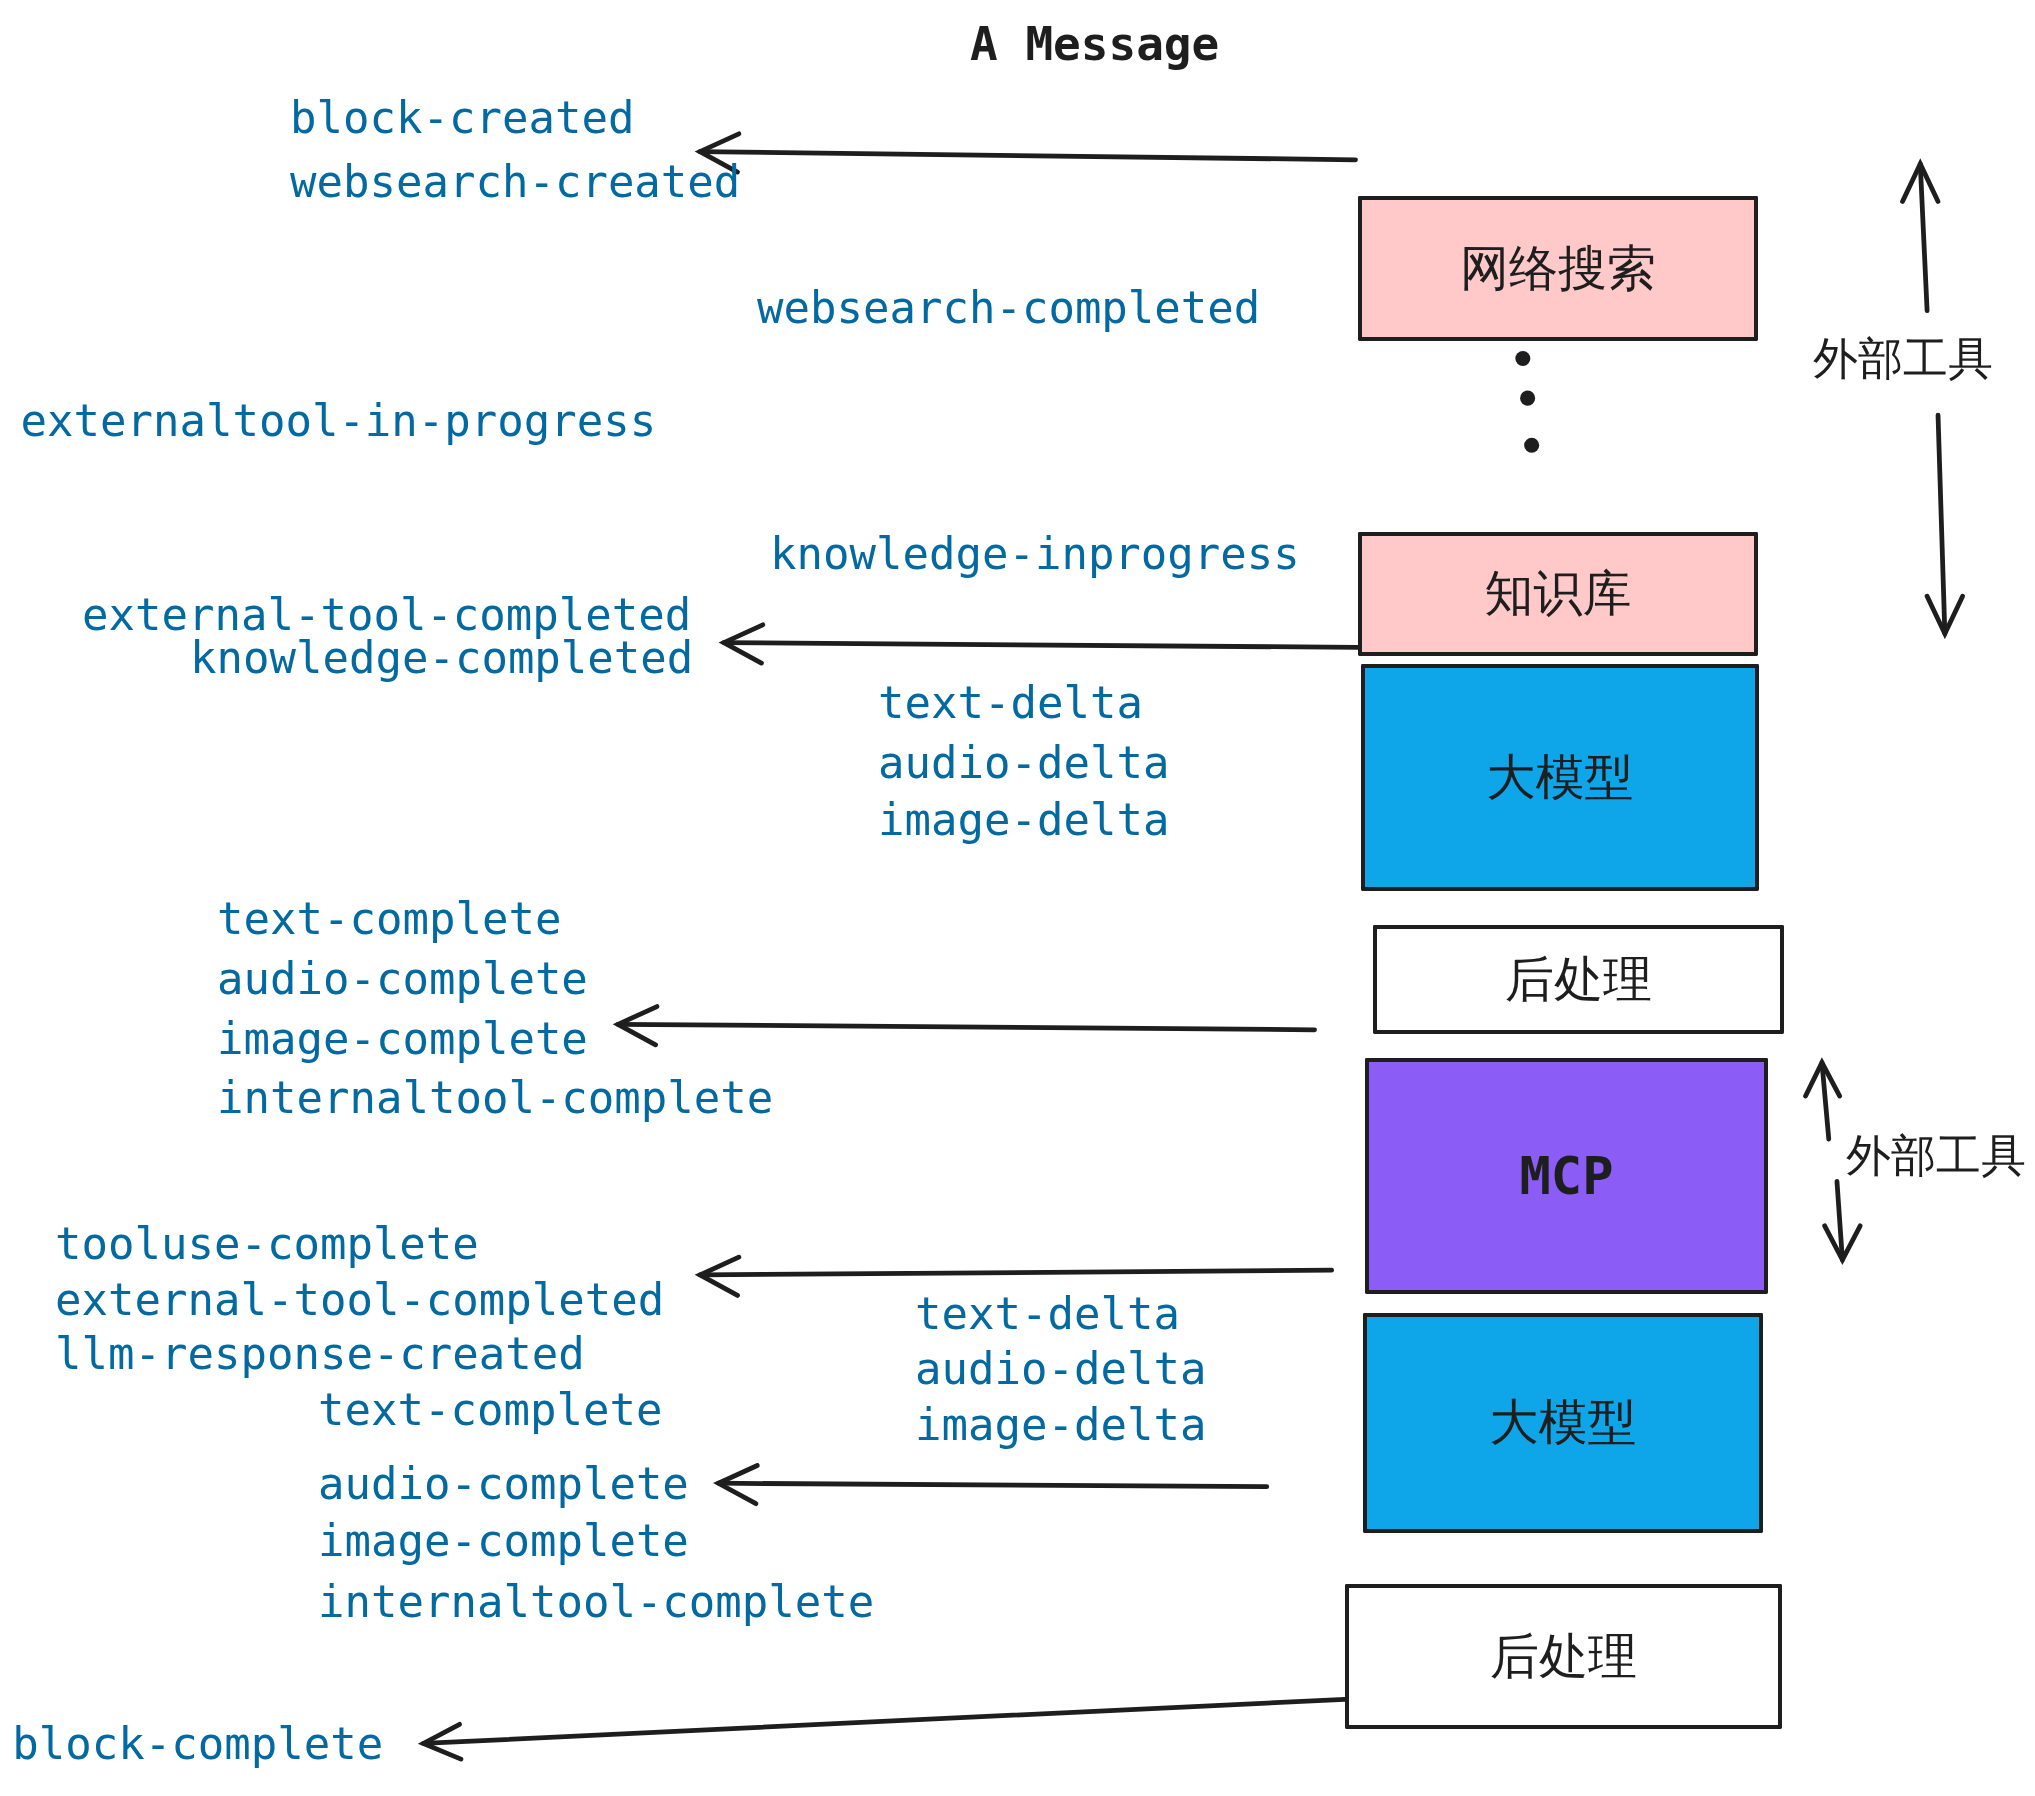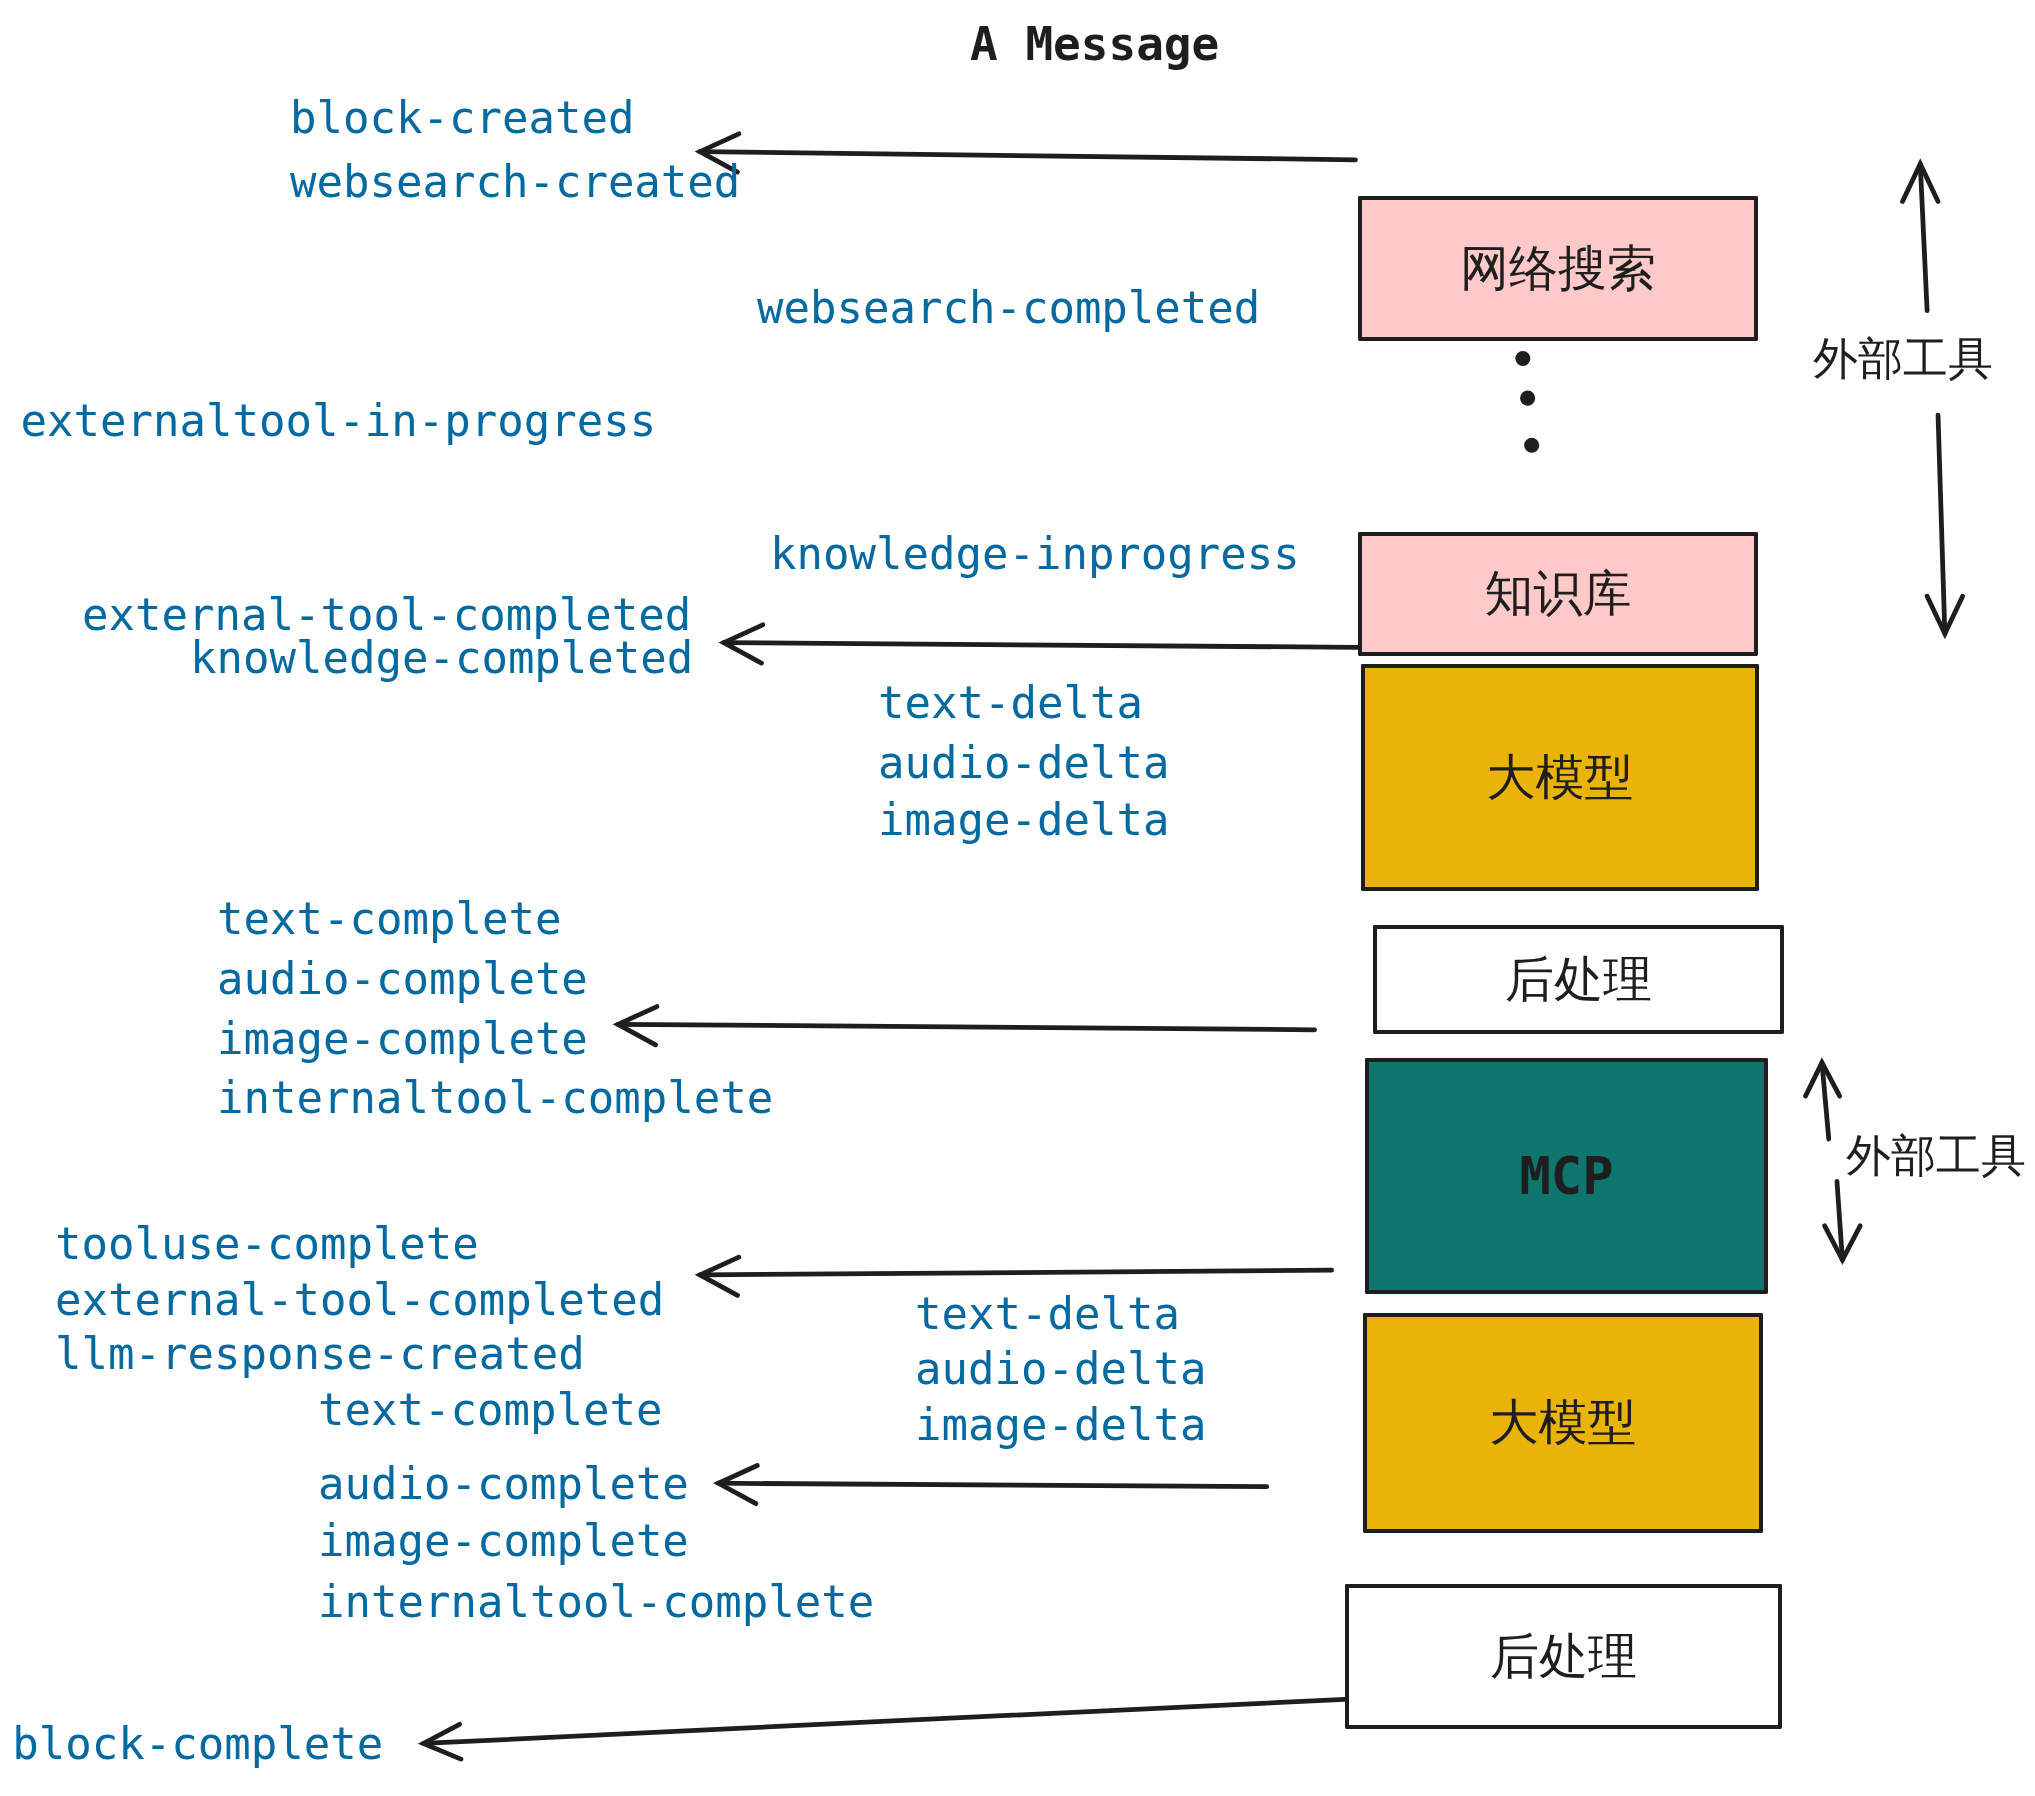--- a/index.html
+++ b/index.html
@@ -45,22 +45,22 @@
     font-size:49px;
     white-space:nowrap;
     color:#1e1e1e;
   }
   .node .lbl.mono{
     font-family:"DejaVu Sans Mono", monospace;
     font-size:52px;
     font-weight:bold;
   }
   .fill-pink{background:#ffc9c9;}
-  .fill-green{background:#eab308;}
-  .fill-yellow{background:#0f766e;}
+  .fill-green{background:#0ea5e9;}
+  .fill-yellow{background:#8b5cf6;}
   .fill-white{background:#ffffff;}
   .side-label{
     position:absolute;
     font-family:"DejaVu Sans","Liberation Sans",sans-serif;
     font-size:45px;
     white-space:nowrap;
     color:#1e1e1e;
   }
 </style>
 </head>

